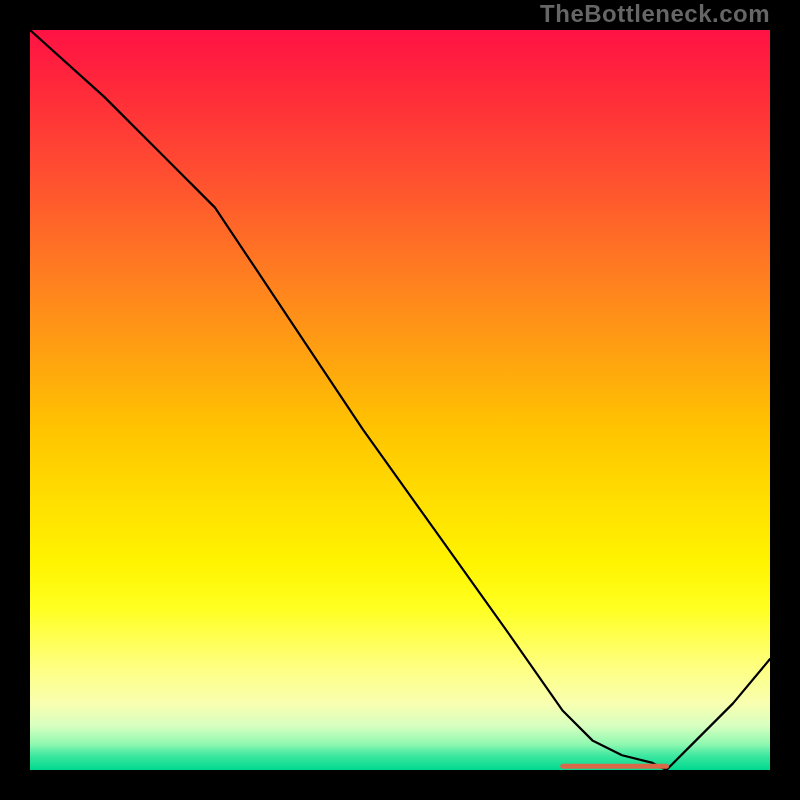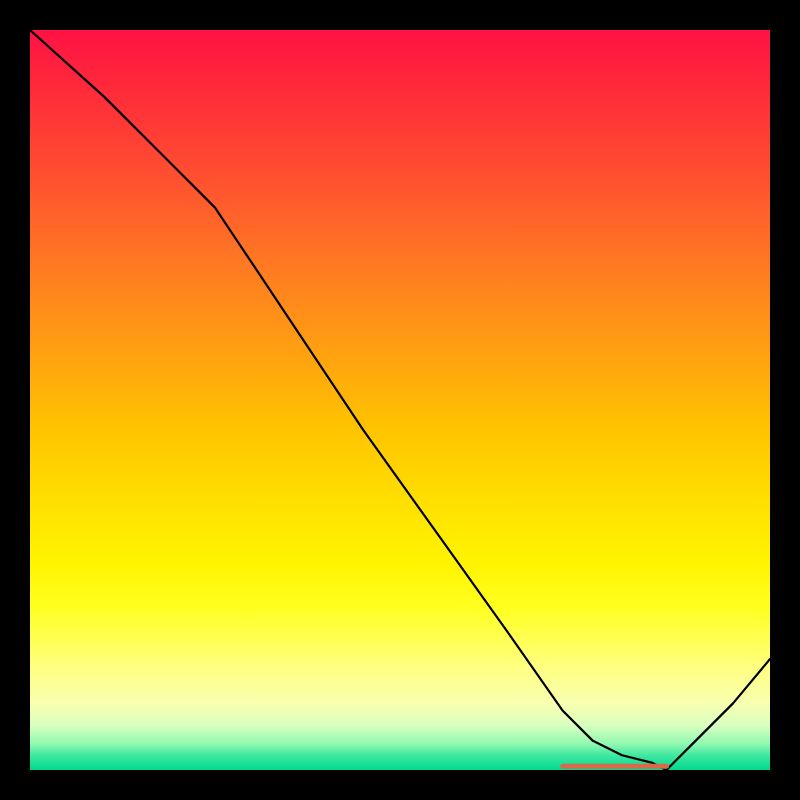--- a/index.html
+++ b/index.html
@@ -63,18 +63,19 @@
     fill: none;
     stroke: #d86a4a;
     stroke-width: 5;
     stroke-linecap: round;
   }
 </style>
 </head>
 <body>
 
 <div class="wrap">
+  <div class="watermark">TheBottleneck.com</div>
   <div class="plot"></div>
   <svg class="overlay" viewBox="0 0 740 740">
     <path id="curve-path" class="curve" d="M0.0 0.0 L74.0 66.6 L133.2 125.8 L185.0 177.6 L259.0 288.6 L333.0 399.6 L407.0 503.2 L481.0 606.8 L532.8 680.8 L562.4 710.4 L592.0 725.2 L621.6 732.6 L636.4 740.0 L666.0 710.4 L703.0 673.4 L740.0 629.0"></path>
     <line id="flat-mark" class="flatmark" x1="532.8" y1="736.3" x2="636.4" y2="736.3"></line>
   </svg>
 </div>
 
 </body></html>

